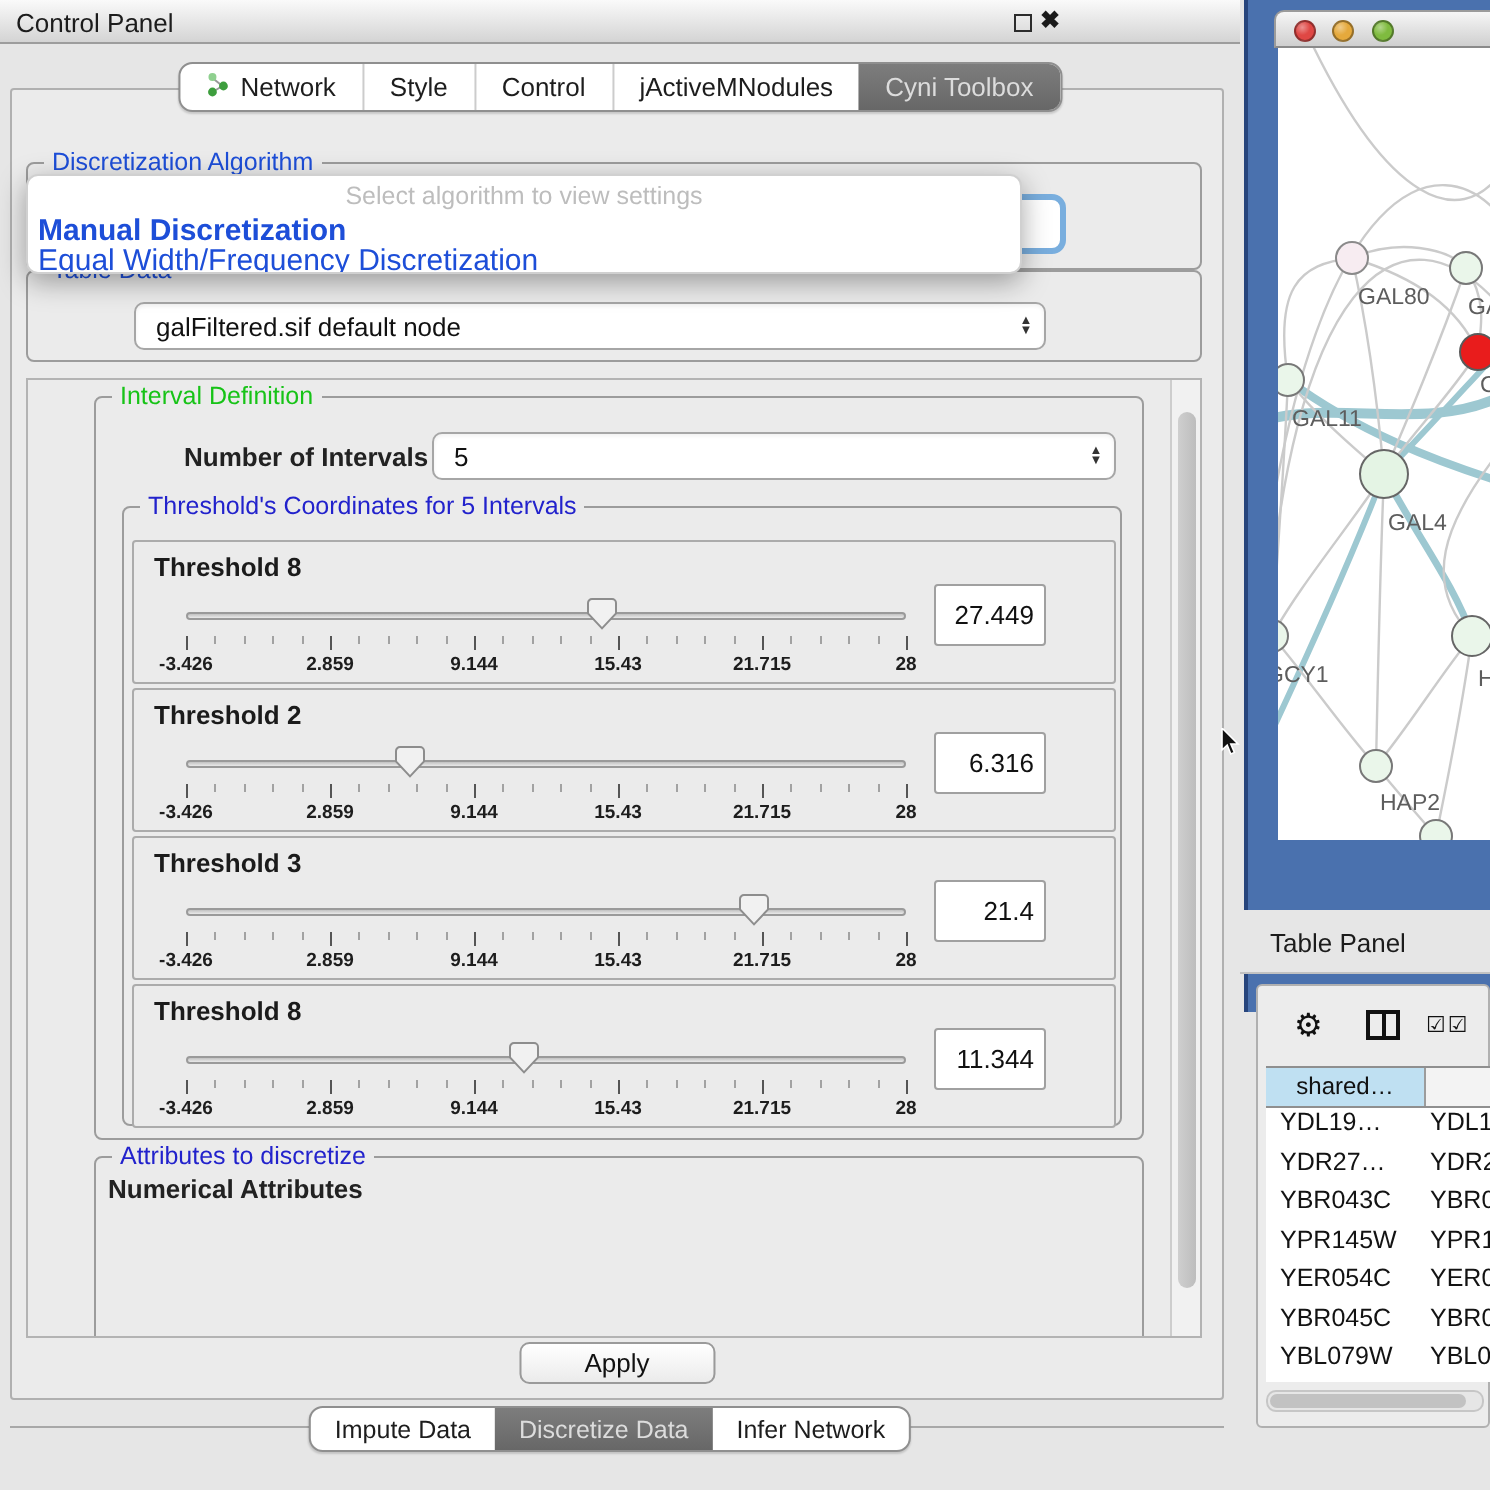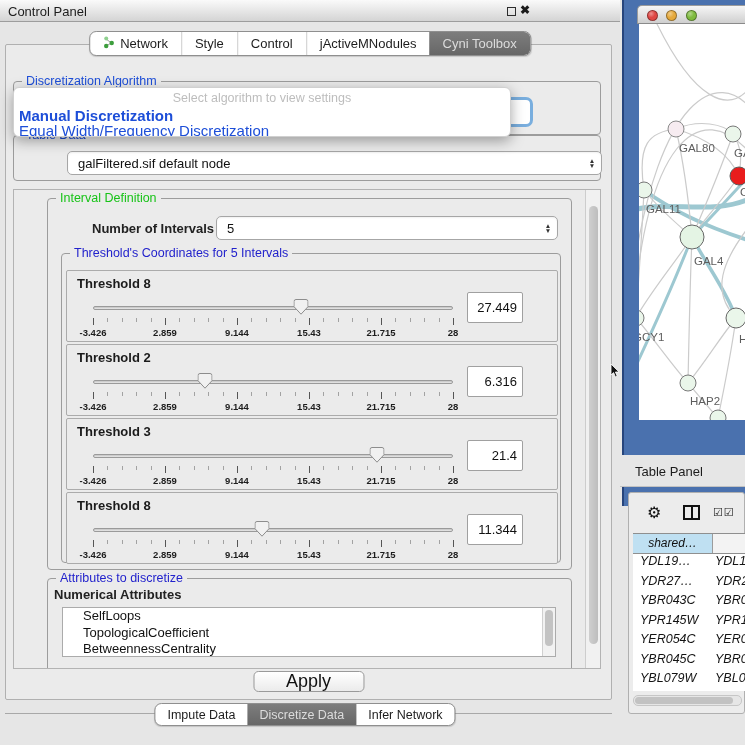--- a/index.html
+++ b/index.html
@@ -86,41 +86,41 @@
   
   #attr-list { position:absolute; left:14px; top:28px; width:494px; height:50px; background:#fff;
     border:1px solid #ababab; overflow:hidden; }
   .attr-item { padding-left:20px; font-size:13px; line-height:16.5px; color:#111; white-space:nowrap; }
   #attr-scroll { position:absolute; right:0; top:0; bottom:0; width:13px; background:#f2f2f2;
     border-left:1px solid #d0d0d0; }
   #attr-thumb { position:absolute; left:2px; top:2px; width:8px; height:36px; border-radius:4px; background:#c3c3c3; }
 
   #apply-btn { left:50%; transform:translateX(-50%); top:626px; height:21px; padding:0 32px;
     background:linear-gradient(#ffffff,#ebebeb); border:1px solid #9a9a9a; border-radius:5px;
-    font-size:18px; color:#111; line-height:19px;text-align:right; }
+    font-size:13px; color:#111; line-height:19px;text-align:right; }
 
   
   #net-window { left:622px; top:0; width:123px; height:506px; background:#4a71ae;
     border-left:2px solid #27457c; }
   #net-titlebar { left:13px; top:5px; width:110px; height:19px;
     background:linear-gradient(#f6f6f6,#cfcfcf); border:1px solid #9b9b9b; border-bottom-color:#8a8a8a;
     border-radius:5px 0 0 0; }
   .tl { position:absolute; top:4px; width:11px; height:11px; border-radius:50%; }
   #net-canvas { left:15px; top:24px; width:108px; height:396px; background:#ffffff; overflow:hidden; }
 
   #table-panel-header { left:620px; top:455px; width:125px; height:32px; background:#e6e6e6;
     border-bottom:1px solid #c2c2c2; }
   #table-panel-title { left:15px; top:9px; font-size:13px; color:#1c1c1c; }
   #table-panel-box { left:628px; top:492px; width:117px; height:222px; background:#ececec;
     border:1px solid #b0b0b0; border-radius:3px; }
   #tp-gear { left:18px; top:10px; font-size:16px; color:#111; }
   #tp-split { left:54px; top:12px; width:17px; height:15px; border:2px solid #111; }
   #tp-split:before { content:""; position:absolute; left:5.5px; top:0; width:2px; height:11px; background:#111; }
   #tp-checks { left:84px; top:13px; font-size:11px; color:#111; letter-spacing:1px; }
-  #tp-table { left:4px; top:40px; width:112px; height:158px; background:#fff; overflow:hidden;font-style:italic; }
+  #tp-table { left:4px; top:40px; width:112px; height:158px; background:#fff; overflow:hidden; }
   #tp-headrow { display:flex; height:21px; border-top:1px solid #8f8f8f; border-bottom:1px solid #8f8f8f; }
   .tp-hcell { font-size:12px; color:#111; line-height:19px; text-align:center;
     border-right:1px solid #9c9c9c; white-space:nowrap; overflow:hidden; flex-shrink:0; }
   .tp-hcell.sel { background:#bfe0f2; }
   .tp-hcell.plain { background:#f3f3f3; }
   .tp-row { display:flex; height:19.5px; font-size:12.5px; color:#131313; white-space:nowrap; }
   .tp-c1 { width:80px; padding-left:7px; overflow:hidden; flex-shrink:0; }
   .tp-c2 { width:60px; padding-left:2px; overflow:hidden; flex-shrink:0; }
   #tp-hscroll { left:4px; top:202px; width:109px; height:11px; background:#e6e6e6;
     border:1px solid #c6c6c6; border-radius:5px; }
@@ -149,21 +149,21 @@
     <div class="abs" id="algo-popup">
       <div id="algo-hint">Select algorithm to view settings</div>
       <div id="popup-items">
           <div class="popup-item sel" style="top: 19px;">Manual Discretization</div>
           <div class="popup-item" style="top: 34px;">Equal Width/Frequency Discretization</div>
         </div>
     </div>
 
     <div class="group" style="left:7px; top:90px; width:588px; height:46px;">
       <span class="legend plain">Table Data</span>
-      <div class="combo" style="left:53px; top:15px; width:535px; height:24px;">
+      <div class="combo" style="left:53px; top:15px; width:456px; height:24px;">
         <span class="cval">galFiltered.sif default node</span>
         <span class="stepper">
             <span>▲</span>
             <span>▼</span>
           </span>
       </div>
     </div>
 
     <div class="abs" id="viewport">
 
@@ -365,30 +365,20 @@
                 </div>
                 <div class="valuebox">11.344</div>
               </div>
             </div>
         </div>
       </div>
 
       <div class="group" style="left:33px; top:388px; width:525px; height:100px;">
         <span class="legend blue">Attributes to discretize</span>
         <span class="abs" style="left:6px; top:8px; font-size:13px; font-weight:bold;">Numerical Attributes</span>
-        <div id="attr-list">
-          <div id="attr-items">
-              <div class="attr-item">SelfLoops</div>
-              <div class="attr-item">TopologicalCoefficient</div>
-              <div class="attr-item">BetweennessCentrality</div>
-            </div>
-          <div id="attr-scroll">
-              <div id="attr-thumb"></div>
-            </div>
-        </div>
       </div>
 
       <div class="abs" id="vp-scrollbar">
         <div class="abs" id="vp-thumb"></div>
       </div>
     </div>
 
     <div class="abs" id="apply-btn">Apply</div>
   </div>
 

